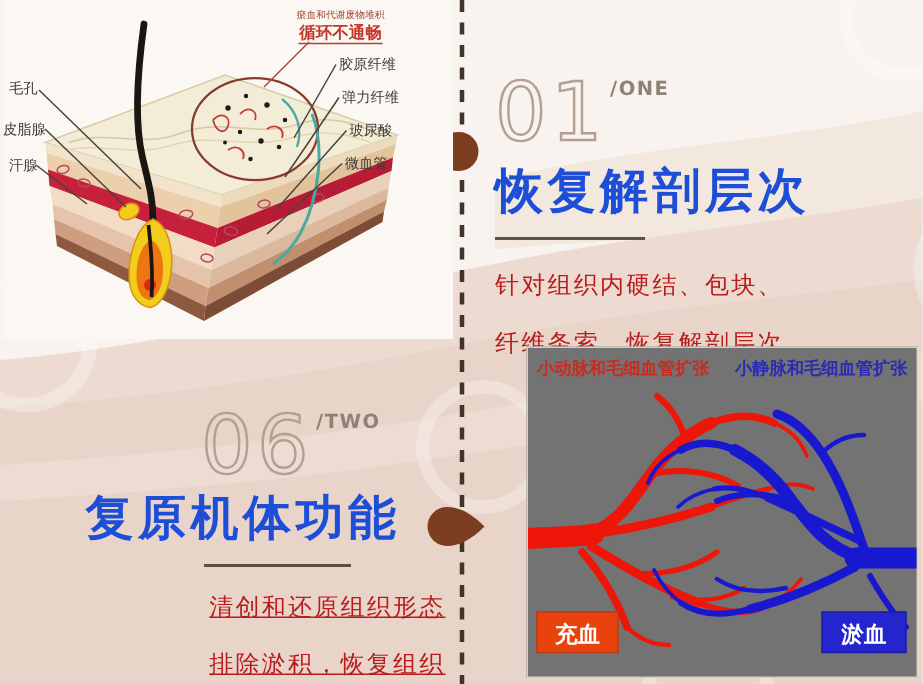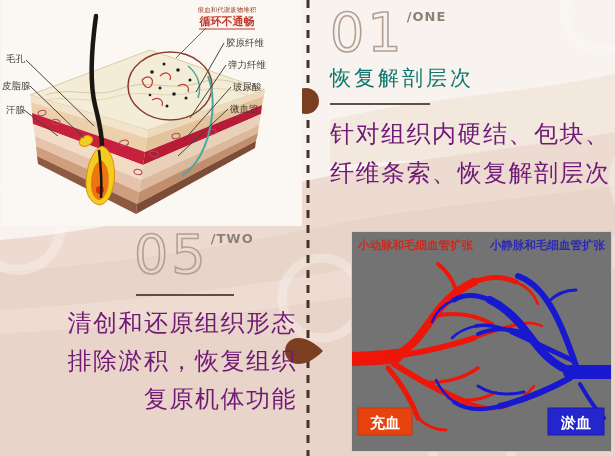--- a/index.html
+++ b/index.html
@@ -2,50 +2,50 @@
 <html><head>
 <meta charset="utf-8">
 <style>
   html,body{margin:0;padding:0;}
   body{font-family:"DejaVu Sans","Liberation Sans",sans-serif;}
   .stage{position:relative;width:615px;height:456px;overflow:hidden;background:#f6f1ea;}
   .stage svg{display:block;}
   .bg{position:absolute;left:0;top:0;}
 
   
-  .section{position:absolute;}
+  .section{position:absolute;margin-top:42px;}
   .section-1{left:330px;top:6px;width:282px;}
   .section-2{left:8px;top:228px;width:294px;}
   .num-row{white-space:nowrap;line-height:1;}
   .big-num{
     font-size:54px;font-weight:400;letter-spacing:3px;
     color:#c7b9ae;
   }
   @supports (-webkit-text-stroke: 1px black){
     .big-num{color:transparent;-webkit-text-stroke:1.6px #b3a092;}
   }
   .num-suffix{
     font-size:13px;color:#8e8175;letter-spacing:1px;
     position:relative;top:-30px;left:2px;font-weight:700;
   }
   .sec-title{
-    margin:6px 0 0 0;font-size:21px;font-weight:400;color:#0f766e;
+    margin:6px 0 0 0;font-size:32px;font-weight:700;color:#1d4ed8;
     letter-spacing:3px;line-height:1.2;
   }
   .section-2 .num-row{margin-left:126px;}
   .section-2 .sec-title{text-align:center;padding-left:14px;margin-top:2px;}
   .title-underline{width:100px;height:2px;background:#5c5045;margin-top:12px;}
   .section-2 .title-underline{margin:12px 0 0 128px;width:98px;}
   .sec-body{margin-top:10px;}
   .body-line{
-    margin:0;font-size:24px;color:#701a75;line-height:39px;
+    margin:0;font-size:16px;color:#b91c1c;line-height:39px;
     letter-spacing:1.5px;font-weight:400;
   }
   .section-2 .sec-body{margin-top:8px;}
-  .section-2 .body-line{text-align:right;padding-right:5px;line-height:38px;}
+  .section-2 .body-line{text-align:right;padding-right:5px;line-height:38px;text-decoration:underline;}
 
   
   .drop{position:absolute;}
   .drop-1{left:280px;top:84px;}
   .drop-2{left:284px;top:334px;}
 
   
   .skin-wrap{position:absolute;left:2px;top:0;}
 
   
@@ -189,22 +189,23 @@
     <h2 class="sec-title">恢复解剖层次</h2>
     <div class="title-underline"></div>
     <div class="sec-body">
       <p class="body-line">针对组织内硬结、包块、</p>
       <p class="body-line">纤维条索、恢复解剖层次</p>
     </div>
   </div>
 
   <div class="section section-2">
     <div class="num-row">
-      <span class="big-num">05</span><span class="num-suffix">/TWO</span>
-    </div>
+      <span class="big-num">06</span><span class="num-suffix">/TWO</span>
+    </div>
+    <h2 class="sec-title">复原机体功能</h2>
     <div class="title-underline"></div>
     <div class="sec-body">
       <p class="body-line">清创和还原组织形态</p>
       <p class="body-line">排除淤积，恢复组织</p>
       <p class="body-line">复原机体功能</p>
     </div>
   </div>
 
   <div class="vessel-card">
     <svg width="259" height="219" viewBox="0 0 259 219">

